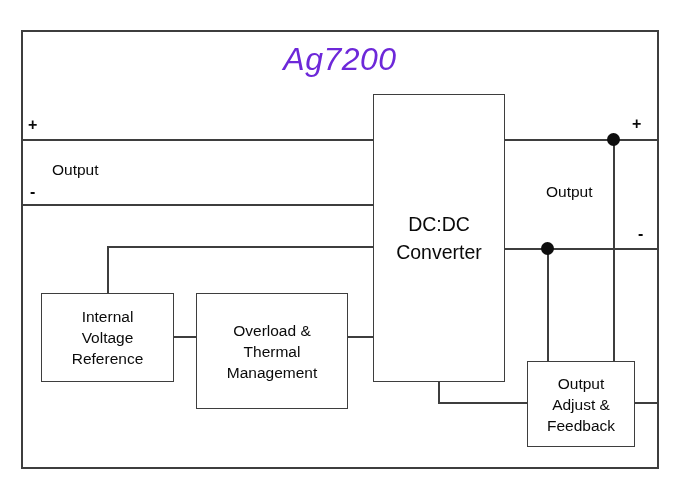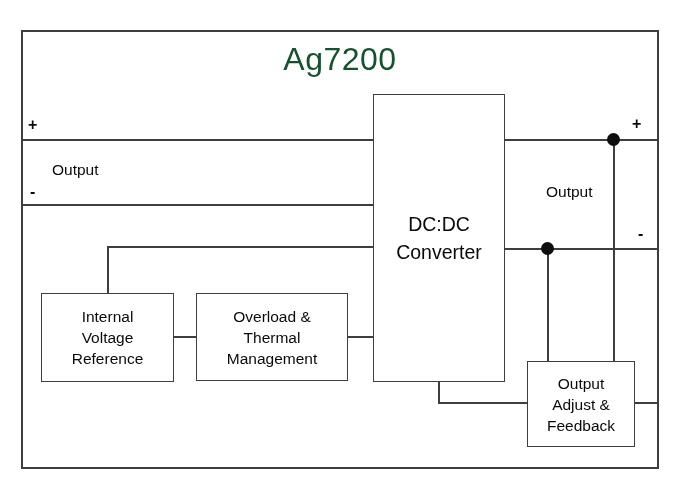--- a/index.html
+++ b/index.html
@@ -25,22 +25,23 @@
     box-sizing: border-box;
     background: #ffffff;
   }
   .title {
     position: absolute;
     left: 21px; top: 41px;
     width: 638px;
     text-align: center;
     font-size: 32px;
     letter-spacing: 0.5px;
-    color: #14532d;
+    color: #6d28d9;
     z-index: 3;
+    font-style: italic;
   }
   
   .h-line, .v-line {
     position: absolute;
     background: #3e3e3e;
     z-index: 1;
   }
   .h-line { height: 1.5px; }
   .v-line { width: 1.5px; }
 
@@ -85,21 +86,21 @@
     color: #0a0a0a;
     z-index: 2;
   }
   #block-dcdc {
     left: 373px; top: 94px;
     width: 132px; height: 288px;
     font-size: 19.5px;
     line-height: 28px;
   }
   #block-ivr      { left: 41px;  top: 293px; width: 133px; height: 89px; }
-  #block-overload { left: 196px; top: 293px; width: 152px; height: 88px; }
+  #block-overload { left: 196px; top: 293px; width: 152px; height: 116px; }
   #block-feedback { left: 527px; top: 361px; width: 108px; height: 86px; }
 
   
   .lbl {
     position: absolute;
     font-size: 15.5px;
     color: #0a0a0a;
     z-index: 3;
     background: #ffffff;
     line-height: 16px;

